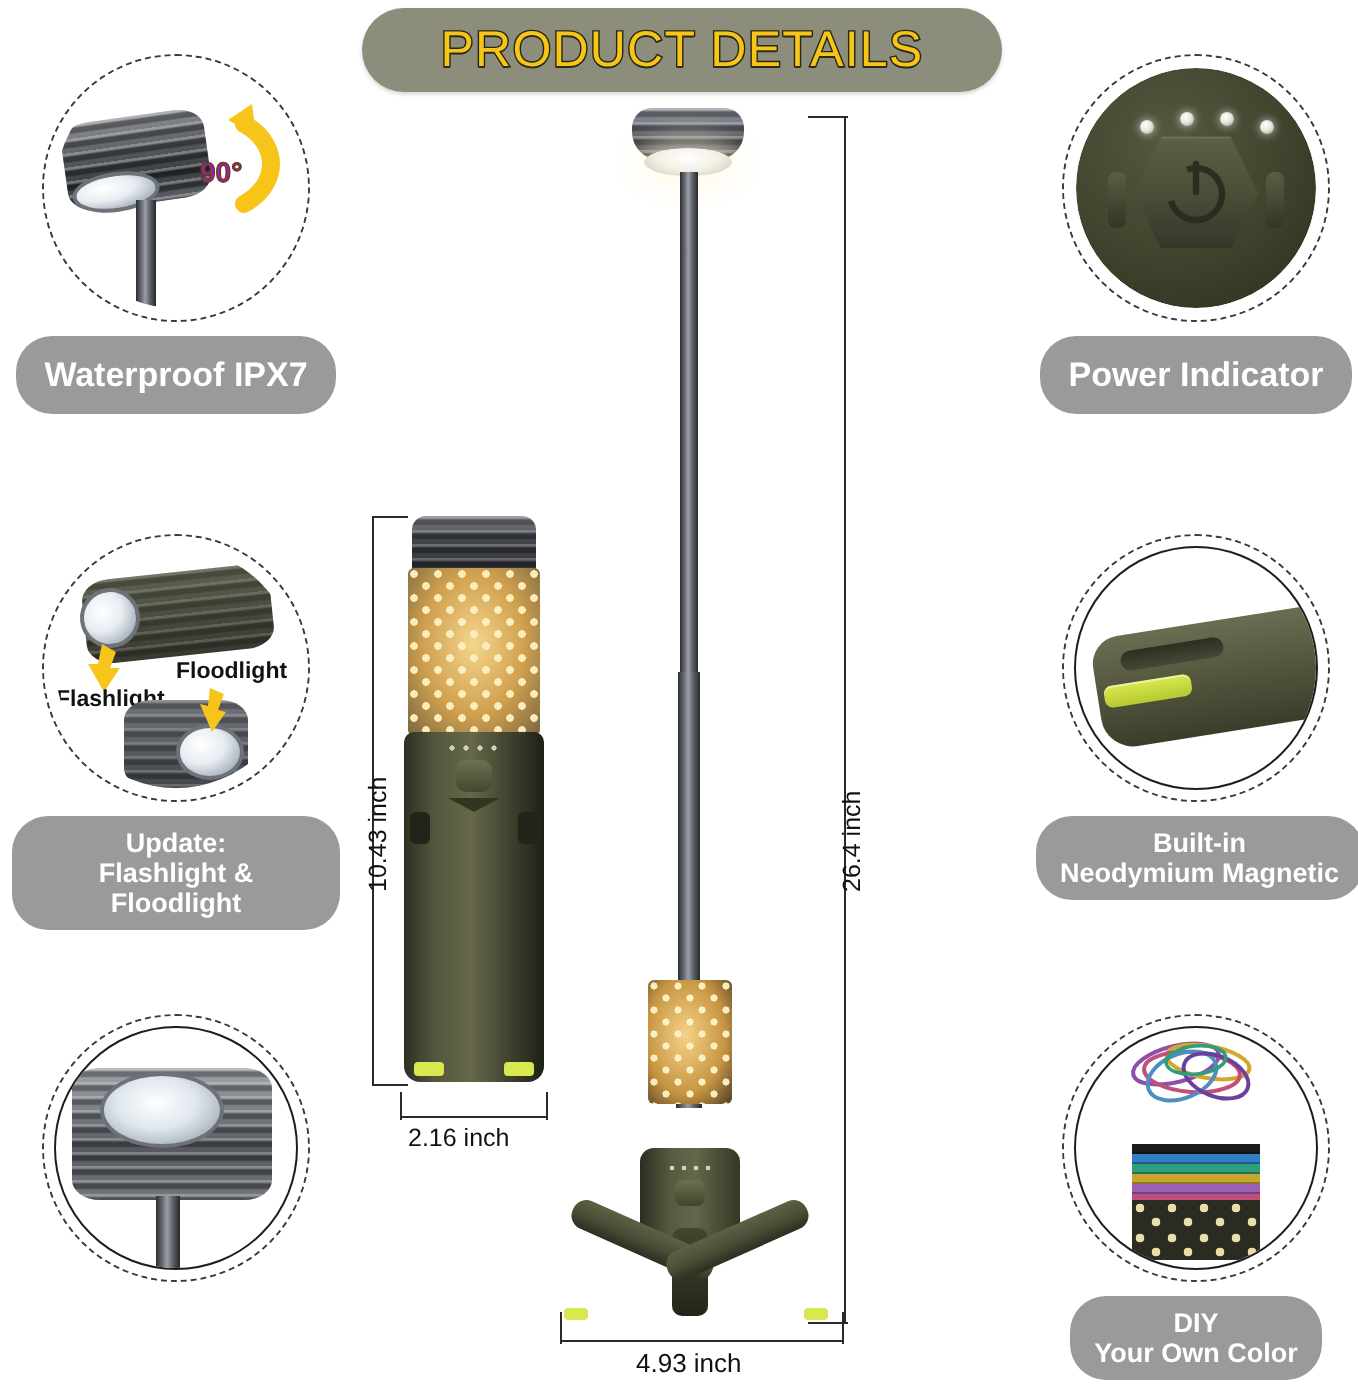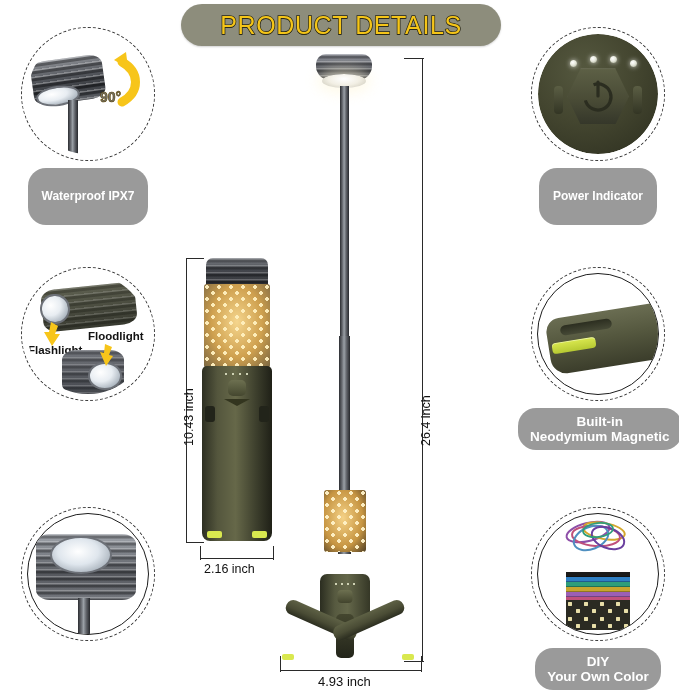--- a/index.html
+++ b/index.html
@@ -38,22 +38,22 @@
     width: 122px; height: 122px; border-radius: 50%;
     border: 1.6px solid #1d1d1d;
   }
   .ring-clip {
     position: absolute; left: 50%; top: 50%; transform: translate(-50%,-50%);
     width: 120px; height: 120px; border-radius: 50%; overflow: hidden;
   }
 
   .label-pill {
     margin: 6px auto 0; background: #9a9a9a; color: #ffffff;
-    border-radius: 18px; padding: 22px 14px; text-align: center;
-    font-size: 12px; font-weight: bold; line-height: 1.12;
+    border-radius: 18px; padding: 10px 14px; text-align: center;
+    font-size: 17px; font-weight: bold; line-height: 1.12;
     width: max-content; max-width: 164px;
   }
   .label-pill.small { font-size: 13.5px; padding: 6px 12px; }
 
   
   #cell-waterproof { left: 4px;  top: 26px; }
   #cell-update     { left: 4px;  top: 266px; }
   #cell-lamphead   { left: 4px;  top: 506px; }
   
   #cell-power      { left: 518px; top: 26px; }
@@ -81,21 +81,21 @@
     background: radial-gradient(ellipse at 35% 35%, #ffffff 0%, #e8edf2 42%, #a9b3bd 78%, #7d858e 100%);
     border: 2px solid #6d7178;
   }
   .pole {
     position: absolute;
     background: linear-gradient(90deg,#2b2d31 0%,#6b6e74 28%,#9aa0a6 46%,#5e6167 70%,#26282c 100%);
   }
 
   .arrow-yellow { position: absolute; }
   .deg-text {
-    position: absolute; font-size: 14px; font-weight: bold; color: #737373; margin-top: 11px;
+    position: absolute; font-size: 14px; font-weight: bold; color: #a21caf;
     -webkit-text-stroke: .6px #5a4300;
   }
   .mini-label {
     position: absolute; font-size: 11.5px; font-weight: bold; color: #121212;
     white-space: nowrap;
   }
 
   
   .pi-body {
     position: absolute; inset: 0; border-radius: 50%;
@@ -333,20 +333,24 @@
                       background:linear-gradient(180deg,#6e7178,#3c3f45);">
             <div class="finlines" style="opacity:.7"></div>
           </div>
           <div class="lens-oval" style="left:60px; top:88px; width:34px; height:28px;"></div>
           <svg class="arrow-yellow" style="left:70px; top:70px;" width="16" height="24" viewBox="0 0 16 24">
             <path d="M8 22 L2 8 L6 9 L7 0 L14 3 L11 11 L15 12 Z" fill="#f7c51a"></path>
           </svg>
           <span class="mini-label" style="left:60px; top:56px;">Floodlight</span>
         </div>
       </div>
+    </div>
+    <div class="label-pill small">
+      <div>Update:</div>
+      <div>Flashlight &amp; Floodlight</div>
     </div>
   </div>
 
   <div class="cell" id="cell-lamphead">
     <div class="circle-wrap">
       <div class="dashed-ring"></div>
       <div class="solid-ring"></div>
       <div class="ring-clip">
         <div class="art">
           <div class="finhead" style="left:8px; top:20px; width:100px; height:66px;

